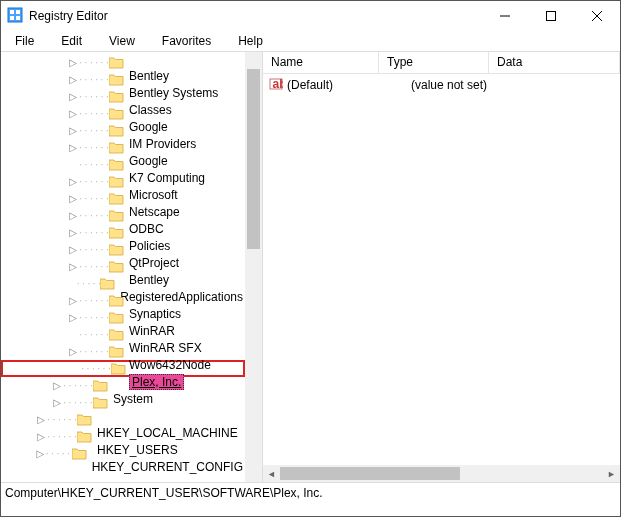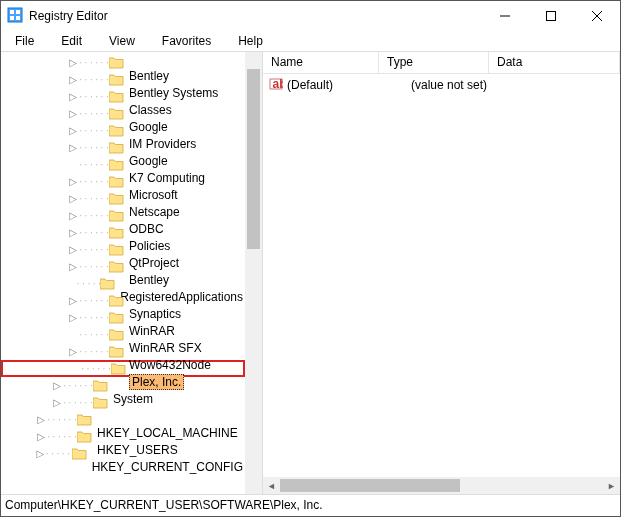--- a/index.html
+++ b/index.html
@@ -22,28 +22,28 @@
   .col.type { width: 110px; }
   .col.data { flex: 1; }
   .rows { flex: 1; overflow: hidden; }
   .row { display: flex; height: 20px; align-items: center; padding-top: 2px; }
   .cell.name { width: 140px; padding-left: 6px; display: flex; align-items: center; gap: 4px; }
   .cell.type { width: 110px; padding-left: 8px; }
   .cell.data { flex: 1; padding-left: 8px; }
   .scrollbar-h { height: 17px; background: #f0f0f0; display: flex; }
   .sb-btn { width: 17px; height: 17px; display: flex; align-items: center; justify-content: center; color: #666; font-size: 9px; }
   .thumb-h { background: #c2c2c2; height: 13px; margin: 2px 0; width: 180px; }
-  .statusbar { height: 22px; border-top: 1px solid #ddd; padding: 3px 4px; }
+  .statusbar { height: 34px; border-top: 1px solid #ddd; padding: 3px 4px; }
   .tree-item { display: flex; align-items: center; height: 17px; white-space: nowrap; }
   .expander { width: 12px; height: 10px; display: inline-flex; align-items: center; justify-content: center; color: #888; font-size: 10px; line-height: 1; }
   .dots { color: #bbb; display: inline-block; width: 30px; overflow: hidden; font-size: 10px; letter-spacing: 2px; }
   .folder { width: 15px; height: 12px; display: inline-block; margin-right: 3px; }
   .tree-label { padding: 0 2px; margin-top: 26px; }
   .selected { border: 2px solid #d22; padding: 0 8px 0 0; }
-  .selected .tree-label { background: #fdba74; border: 1px dotted #333; padding: 0 2px; }
+  .selected .tree-label { background: #ec4899; border: 1px dotted #333; padding: 0 2px; text-decoration: underline; }
 </style>
 </head>
 <body>
 
 <div class="titlebar">
   <span>
     <svg width="16" height="16" viewBox="0 0 16 16">
         <rect x="1" y="1" width="14" height="14" fill="#4aa3ff" stroke="#1a6fc7"></rect>
         <rect x="3" y="3" width="4" height="4" fill="#fff"></rect>
         <rect x="9" y="3" width="4" height="4" fill="#fff"></rect>

